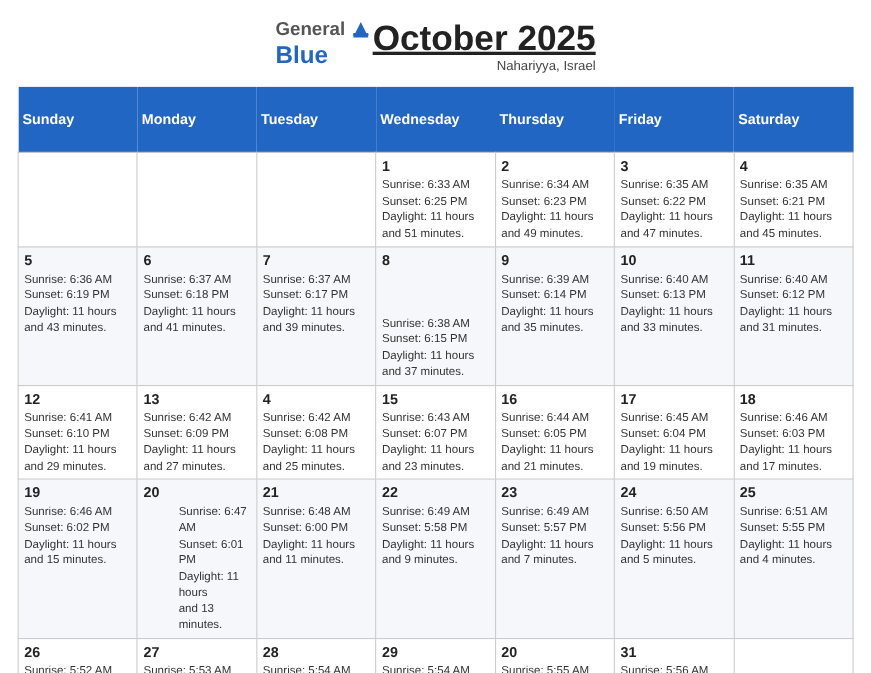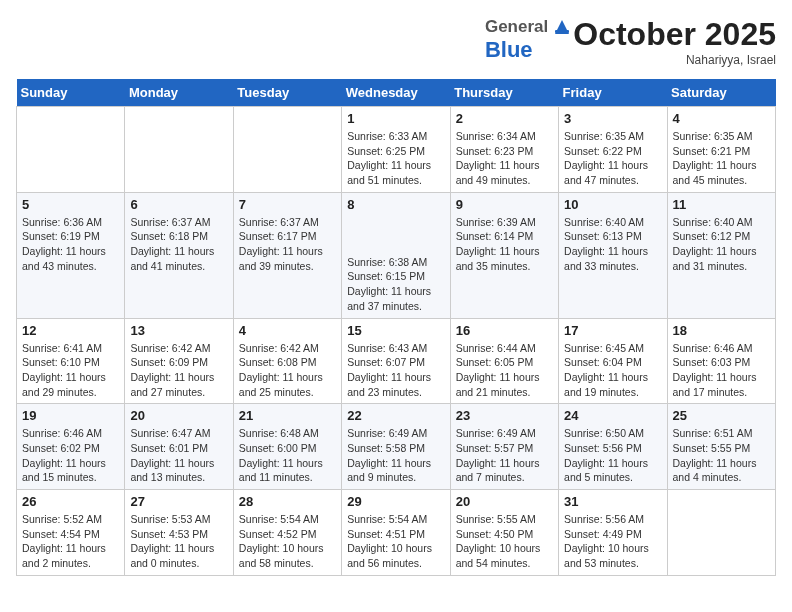--- a/index.html
+++ b/index.html
@@ -6,48 +6,49 @@
     body {
       font-family: Arial, sans-serif;
       background: #fff;
       width: 792px;
       min-height: 612px;
       padding: 16px;
     }
     .header {
       display: flex;
       align-items: flex-start;
-      justify-content: flex-end;
+      justify-content: center;
       margin-bottom: 12px;
     }
     .logo {
       display: flex;
       align-items: center;
     }
     .title-block {
       text-align: right;
     }
     .month-title {
       font-size: 32px;
       font-weight: bold;
       color: #222;
+      text-decoration: underline;
     }
     .location {
       font-size: 12px;
       color: #444;
     }
     table {
       width: 100%;
       border-collapse: collapse;
       font-size: 11px;
     }
     thead th {
       background-color: #2166c2;
       color: #fff;
-      padding: 6px 4px;
+      padding: 22px 4px;
       text-align: left;
       font-size: 13px;
       font-weight: bold;
       margin-left: 19px;
     }
     tbody td {
       border: 1px solid #ccc;
       vertical-align: top;
       padding: 4px 5px;
       min-height: 80px;
@@ -251,21 +252,21 @@
       <tr>
         <td>
           <span class="day-num">19</span>
           <div class="day-info" style="white-space: pre-line;">Sunrise: 6:46 AM
 Sunset: 6:02 PM
 Daylight: 11 hours
 and 15 minutes.</div>
         </td>
         <td>
           <span class="day-num">20</span>
-          <div class="day-info" style="white-space: pre-line;">Sunrise: 6:47 AM
+          <div class="day-info" style="white-space: pre-line; margin-left: 32px;">Sunrise: 6:47 AM
 Sunset: 6:01 PM
 Daylight: 11 hours
 and 13 minutes.</div>
         </td>
         <td>
           <span class="day-num">21</span>
           <div class="day-info" style="white-space: pre-line;">Sunrise: 6:48 AM
 Sunset: 6:00 PM
 Daylight: 11 hours
 and 11 minutes.</div>

